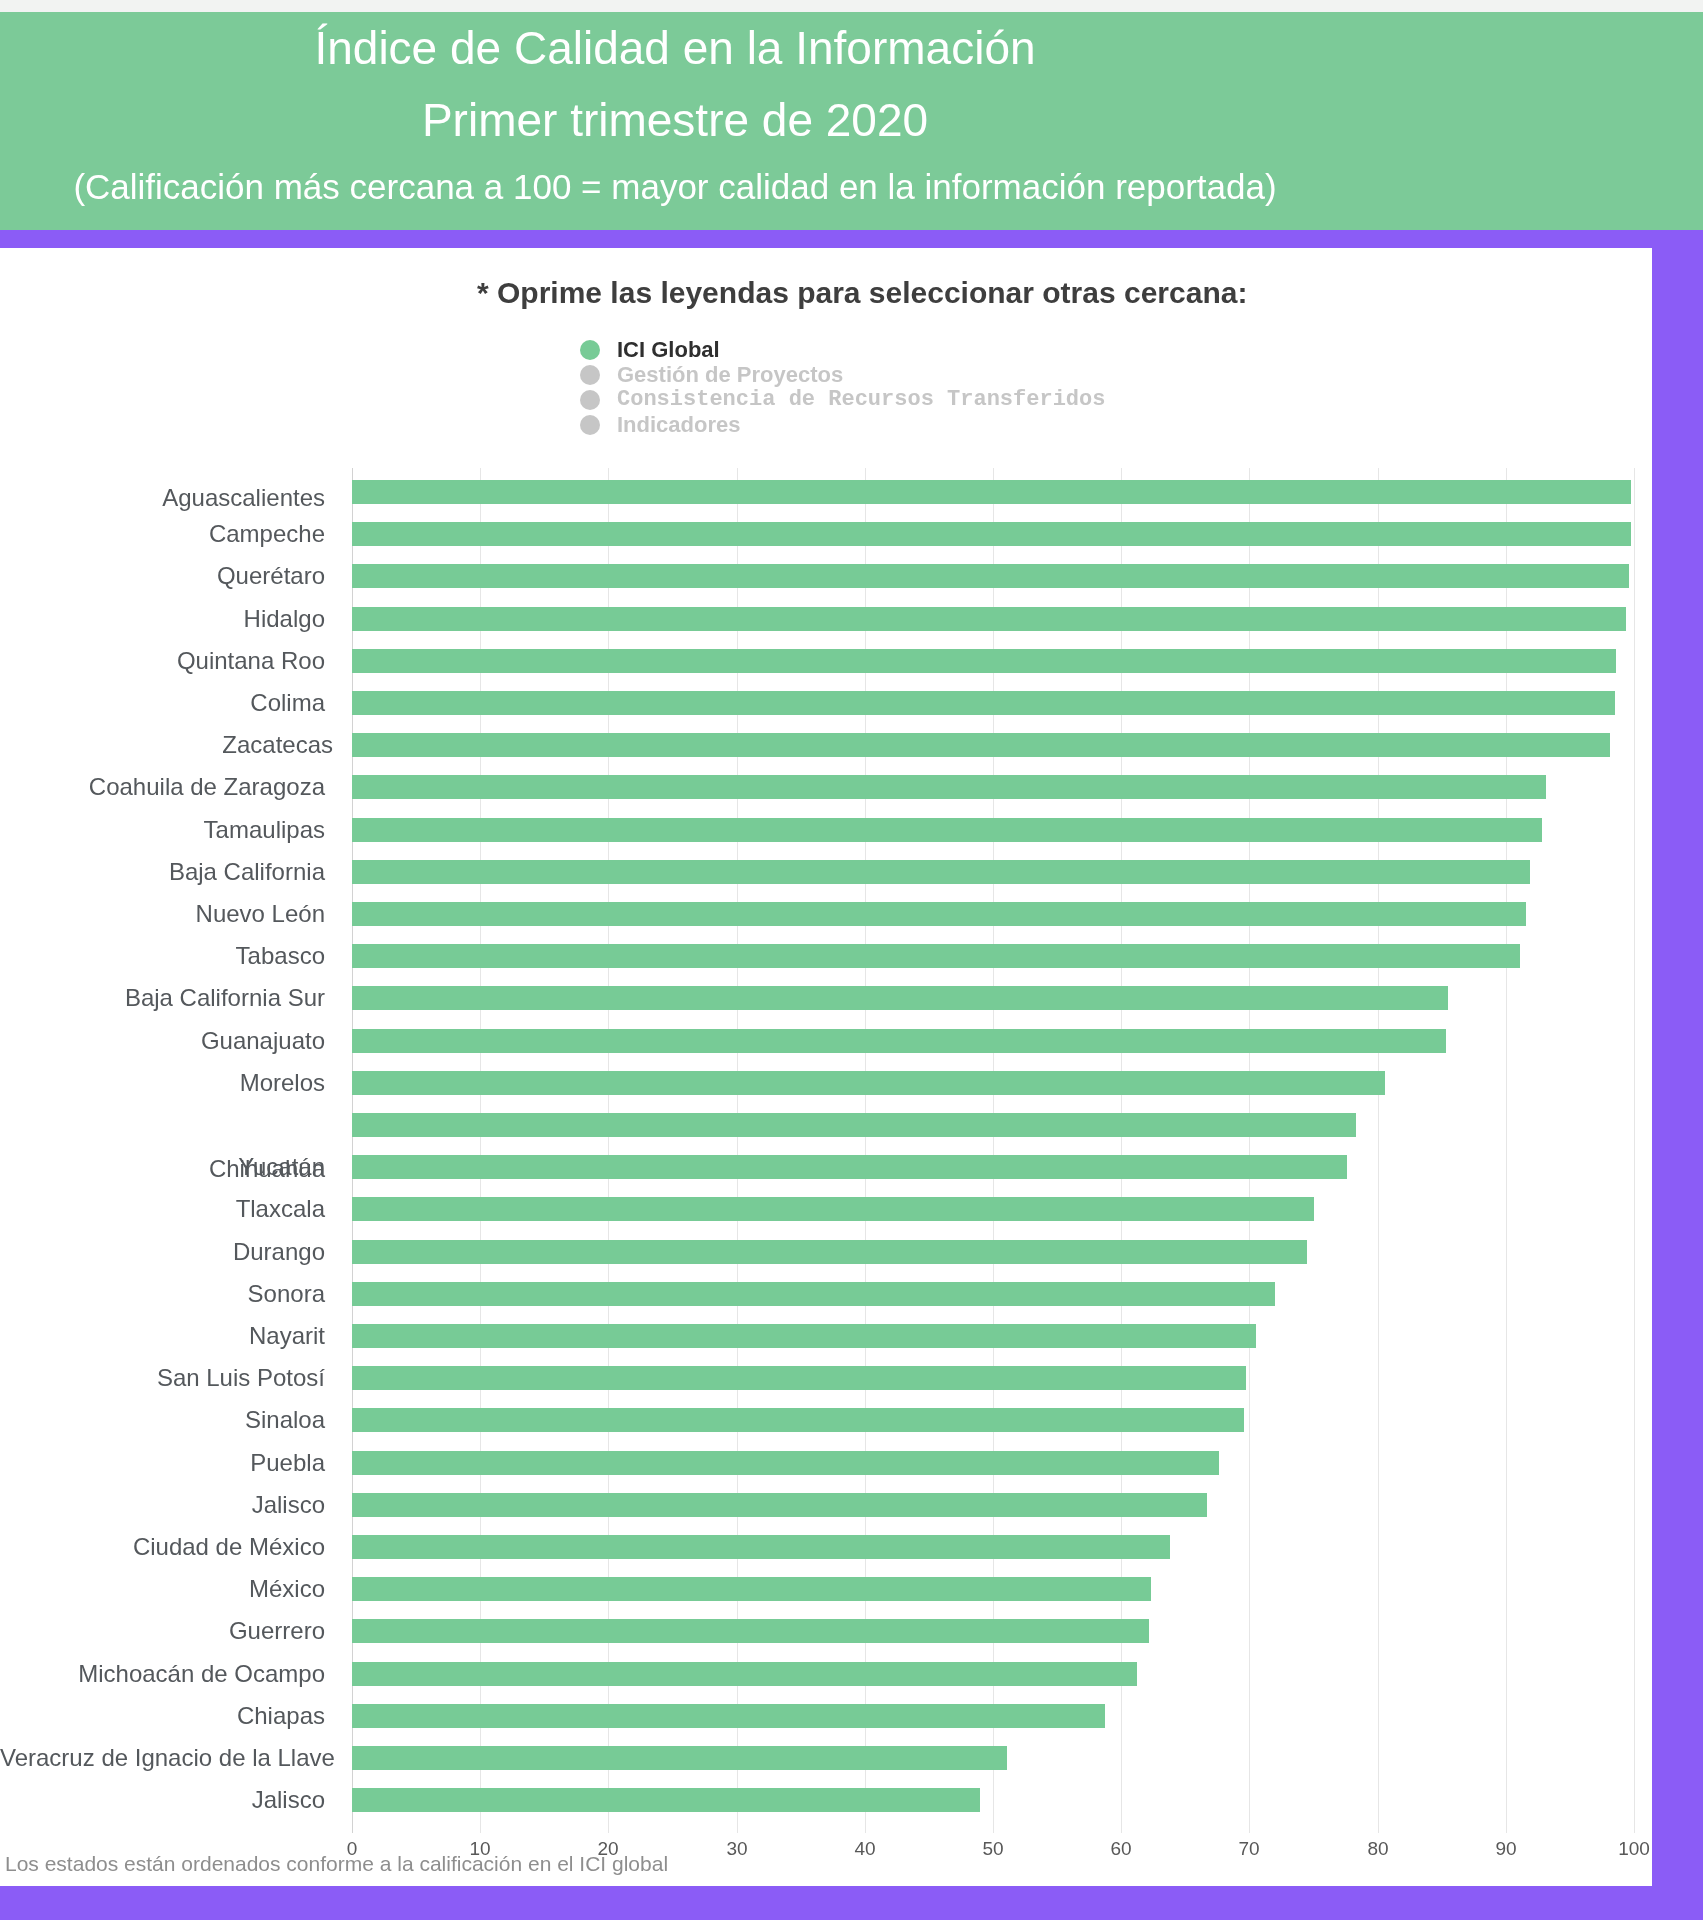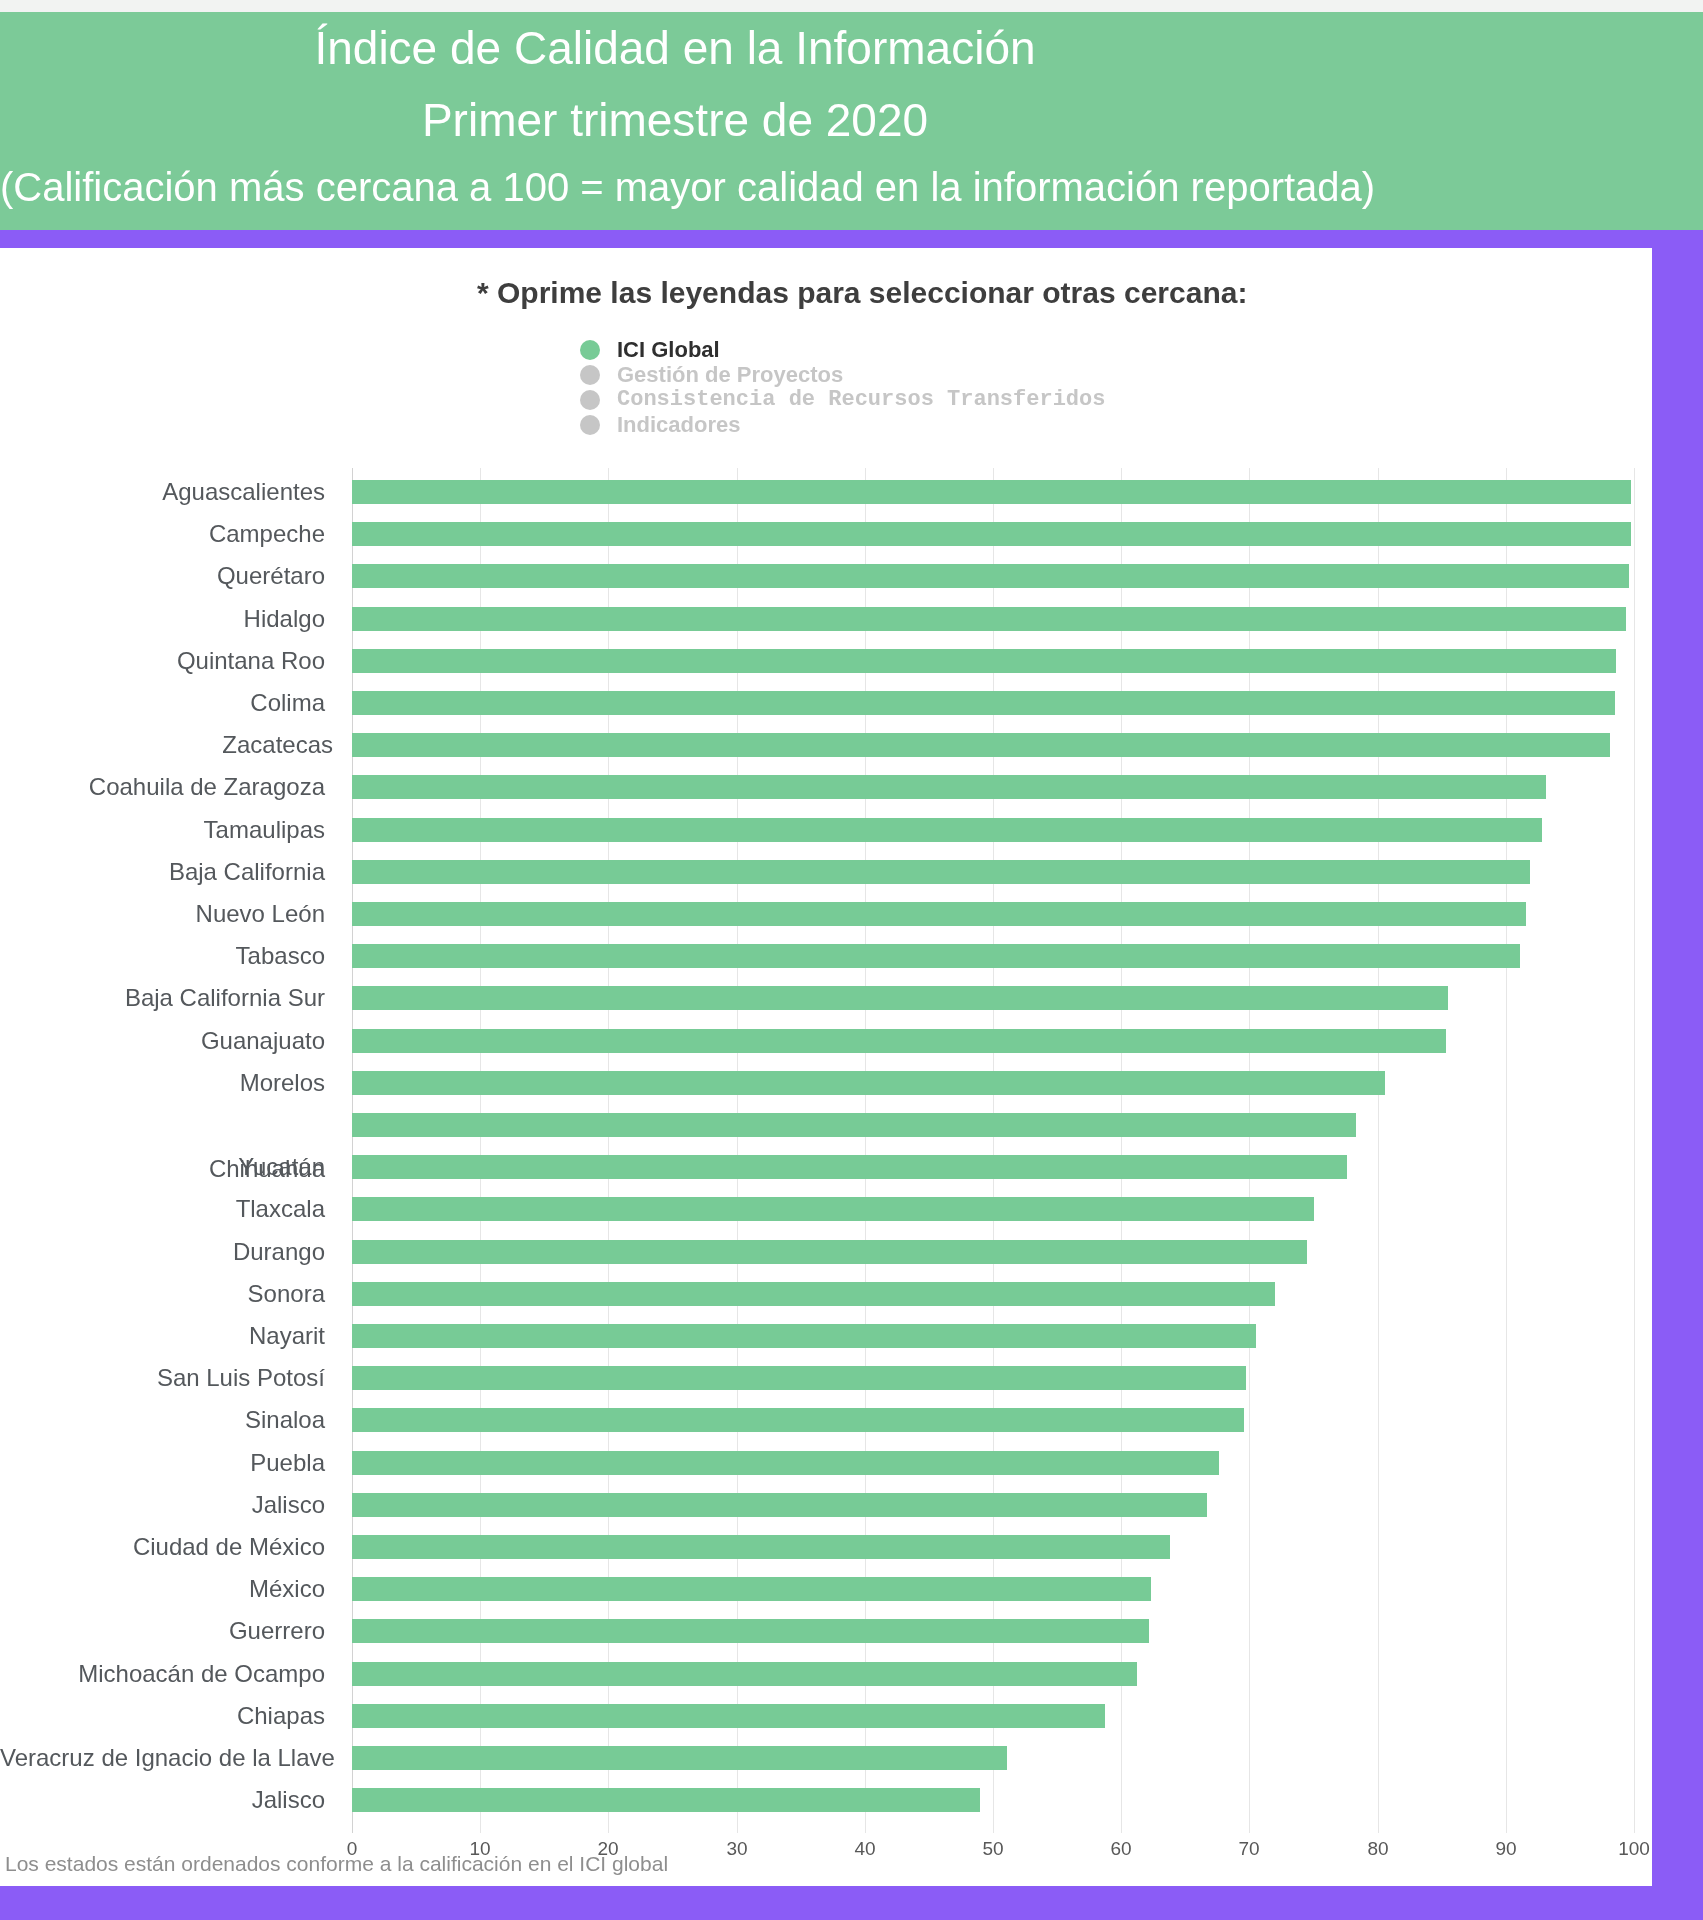--- a/index.html
+++ b/index.html
@@ -3,21 +3,21 @@
 <meta charset="utf-8">
 <style>
   html,body{margin:0;padding:0;}
   .page{position:relative;width:1703px;height:1920px;background:#8b5cf6;overflow:hidden;
         font-family:"Liberation Sans",sans-serif;}
   .top-strip{position:absolute;left:0;top:0;width:100%;height:12px;background:#f2f3f2;}
   .header{position:absolute;left:0;top:12px;width:100%;height:218px;background:#7cca98;color:#ffffff;}
   .header-inner{position:absolute;left:0;top:0;width:1350px;height:100%;text-align:center;}
   .t1{position:absolute;left:0;top:8px;width:100%;font-size:46px;line-height:56px;white-space:nowrap;}
   .t2{position:absolute;left:0;top:80px;width:100%;font-size:46px;line-height:56px;white-space:nowrap;}
-  .t3{position:absolute;left:0;top:150px;width:100%;font-size:40px;line-height:50px;white-space:nowrap;}
+  .t3{position:absolute;left:0;top:150px;width:100%;font-size:35px;line-height:50px;white-space:nowrap;}
   .panel{position:absolute;left:0;top:248px;width:1652px;height:1638px;background:#ffffff;}
   .legend-note{position:absolute;left:477px;top:28px;font-size:30px;font-weight:bold;color:#3e3e3e;}
   .legend-item{position:absolute;left:580px;height:25px;display:flex;align-items:center;
                font-size:22px;font-weight:bold;cursor:pointer;white-space:nowrap;}
   .legend-dot{width:20px;height:20px;border-radius:50%;margin-right:17px;flex:0 0 auto;}
   .gridline{position:absolute;top:220px;height:1365px;width:1px;background:#e6e6e6;}
   .gridline.axis0{background:#d2d2d2;}
   .tick-label{position:absolute;top:1590px;width:80px;text-align:center;font-size:19px;color:#585858;}
   .category-label{position:absolute;left:0;width:325px;text-align:right;font-size:24px;line-height:26px;
                   color:#54585c;white-space:nowrap;}
@@ -74,21 +74,21 @@
         <div class="gridline" style="left: 1121px;"></div>
         <div class="tick-label" style="left: 1081px;">60</div>
         <div class="gridline" style="left: 1249px;"></div>
         <div class="tick-label" style="left: 1209px;">70</div>
         <div class="gridline" style="left: 1378px;"></div>
         <div class="tick-label" style="left: 1338px;">80</div>
         <div class="gridline" style="left: 1506px;"></div>
         <div class="tick-label" style="left: 1466px;">90</div>
         <div class="gridline" style="left: 1634px;"></div>
         <div class="tick-label" style="left: 1594px;">100</div>
-        <div class="category-label" style="top: 231px;">Aguascalientes</div>
+        <div class="category-label" style="top: 237px;">Aguascalientes</div>
         <div class="bar" style="top: 232px; width: 1279px; background: rgb(119, 203, 150);"></div>
         <div class="category-label" style="top: 273px;">Campeche</div>
         <div class="bar" style="top: 274px; width: 1279px; background: rgb(119, 203, 150);"></div>
         <div class="category-label" style="top: 315px;">Querétaro</div>
         <div class="bar" style="top: 316px; width: 1277px; background: rgb(119, 203, 150);"></div>
         <div class="category-label" style="top: 358px;">Hidalgo</div>
         <div class="bar" style="top: 359px; width: 1274px; background: rgb(119, 203, 150);"></div>
         <div class="category-label" style="top: 400px;">Quintana Roo</div>
         <div class="bar" style="top: 401px; width: 1264px; background: rgb(119, 203, 150);"></div>
         <div class="category-label" style="top: 442px;">Colima</div>

